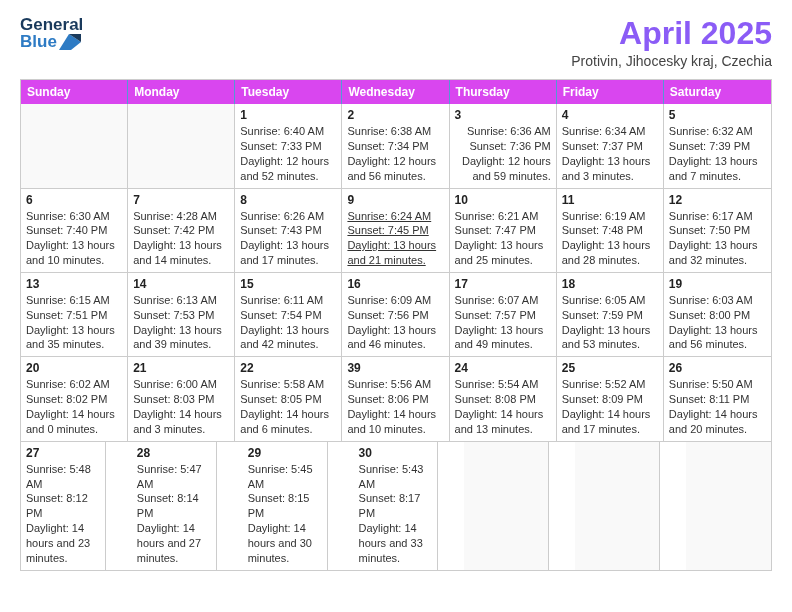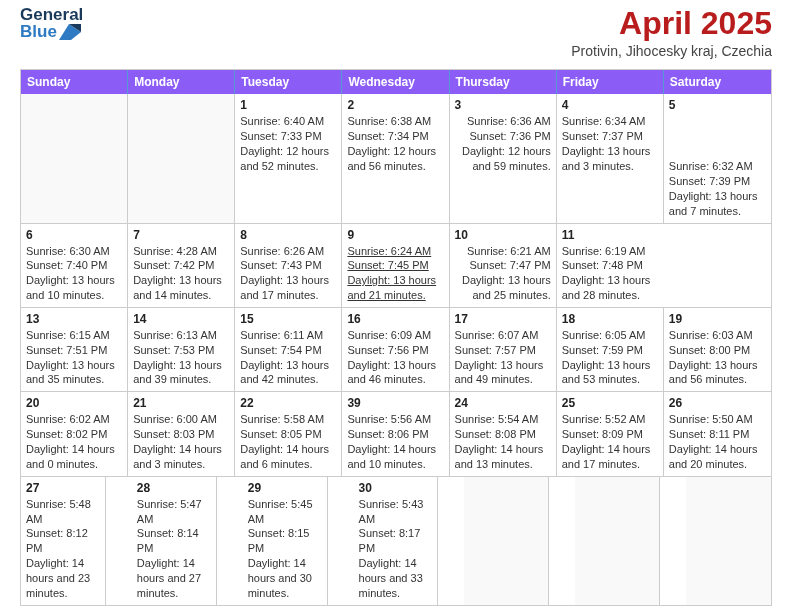--- a/index.html
+++ b/index.html
@@ -7,21 +7,21 @@
       width: 792px;
       height: 612px;
       background: #fff;
       font-family: Arial, sans-serif;
       font-size: 11px;
       overflow: hidden;
     }
     .page {
       width: 792px;
       height: 482px;
-      padding: 6px 20px 10px 20px;
+      padding: 16px 20px 10px 20px;
       display: flex;
       flex-direction: column;
     }
     .header {
       display: flex;
       justify-content: space-between;
       align-items: flex-start;
       margin-bottom: 10px;
     }
     .logo {
@@ -32,38 +32,38 @@
     .logo-row {
       display: flex;
       align-items: center;
     }
     .title-block {
       text-align: right;
     }
     .month-title {
       font-size: 32px;
       font-weight: bold;
-      color: #b91c1c;
+      color: #8b5cf6;
       line-height: 1.1;
     }
     .location {
       font-size: 14px;
       color: #444;
       margin-top: 2px;
     }
     .calendar {
       flex: 1;
       display: flex;
       flex-direction: column;
       border: 1px solid #ccc;
     }
     .cal-header {
       display: grid;
       grid-template-columns: repeat(7, 1fr);
-      background: #8b5cf6;
+      background: #d946ef;
     }
     .cal-header-cell {
       color: #fff;
       font-weight: bold;
       font-size: 12px;
       padding: 5px 6px;
       border-right: 1px solid #5599d4;
       text-align: left;
     }
     .cal-header-cell:last-child { border-right: none; }
@@ -158,21 +158,21 @@
 Daylight: 12 hours and 59 minutes.</div>
           </div>
           <div class="cal-cell">
             <div class="day-num">4</div>
             <div class="day-detail" style="white-space: pre-line;">Sunrise: 6:34 AM
 Sunset: 7:37 PM
 Daylight: 13 hours and 3 minutes.</div>
           </div>
           <div class="cal-cell">
             <div class="day-num">5</div>
-            <div class="day-detail" style="white-space: pre-line; margin-top: 45px;">Sunrise: 6:32 AM
+            <div class="day-detail" style="white-space: pre-line;">Sunrise: 6:32 AM
 Sunset: 7:39 PM
 Daylight: 13 hours and 7 minutes.</div>
           </div>
         </div>
         <div class="cal-row">
           <div class="cal-cell">
             <div class="day-num">6</div>
             <div class="day-detail" style="white-space: pre-line;">Sunrise: 6:30 AM
 Sunset: 7:40 PM
 Daylight: 13 hours and 10 minutes.</div>
@@ -190,29 +190,35 @@
 Daylight: 13 hours and 17 minutes.</div>
           </div>
           <div class="cal-cell">
             <div class="day-num">9</div>
             <div class="day-detail" style="white-space: pre-line; text-decoration: underline;">Sunrise: 6:24 AM
 Sunset: 7:45 PM
 Daylight: 13 hours and 21 minutes.</div>
           </div>
           <div class="cal-cell">
             <div class="day-num">10</div>
-            <div class="day-detail" style="white-space: pre-line; text-align: right;">Sunrise: 6:21 AM
+            <div class="day-detail" style="white-space: pre-line;">Sunrise: 6:21 AM
 Sunset: 7:47 PM
 Daylight: 13 hours and 25 minutes.</div>
           </div>
           <div class="cal-cell">
             <div class="day-num">11</div>
             <div class="day-detail" style="white-space: pre-line;">Sunrise: 6:19 AM
 Sunset: 7:48 PM
 Daylight: 13 hours and 28 minutes.</div>
+          </div>
+          <div class="cal-cell">
+            <div class="day-num">12</div>
+            <div class="day-detail" style="white-space: pre-line;">Sunrise: 6:17 AM
+Sunset: 7:50 PM
+Daylight: 13 hours and 32 minutes.</div>
           </div>
         </div>
         <div class="cal-row">
           <div class="cal-cell">
             <div class="day-num">13</div>
             <div class="day-detail" style="white-space: pre-line;">Sunrise: 6:15 AM
 Sunset: 7:51 PM
 Daylight: 13 hours and 35 minutes.</div>
           </div>
           <div class="cal-cell">

